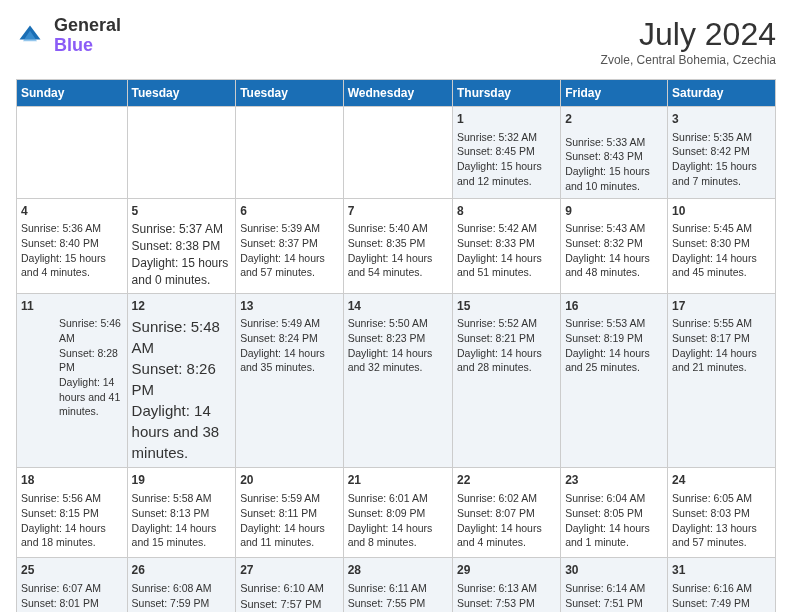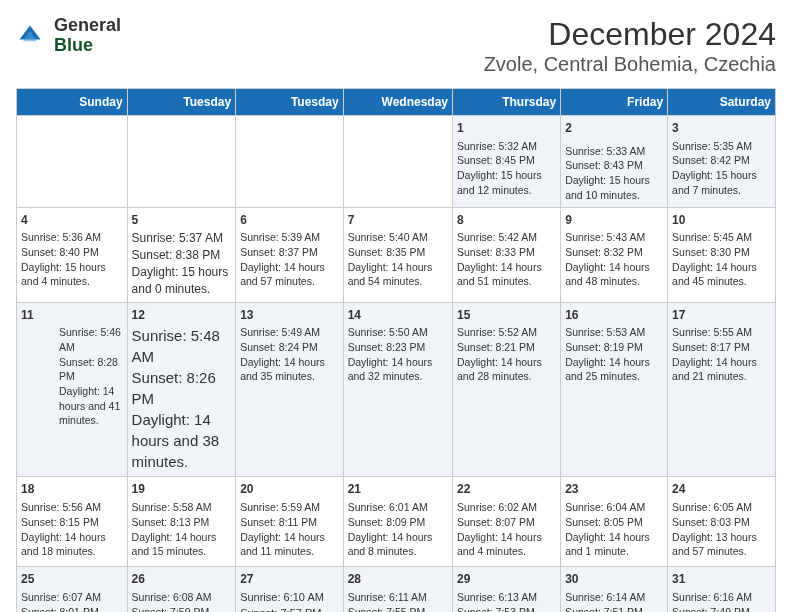--- a/index.html
+++ b/index.html
@@ -20,48 +20,48 @@
       display: flex;
       align-items: center;
       gap: 10px;
     }
     .logo-text {
       font-size: 18px;
       font-weight: bold;
       line-height: 1.1;
     }
     .logo-general { color: #333; }
-    .logo-blue { color: #14532d; }
+    .logo-blue { color: #8b5cf6; }
     .logo-icon {
       width: 28px;
       height: 28px;
     }
     .title-block {
       text-align: right;
     }
     .month-year {
       font-size: 32px;
       font-weight: normal;
       color: #333;
     }
     .location {
-      font-size: 20px;
+      font-size: 12px;
       color: #555;
       text-align: center;
     }
     table {
       width: 100%;
       border-collapse: collapse;
       font-size: 11px;
     }
     thead tr th {
       background-color: #1a6eb5;
       color: #fff;
       padding: 6px 4px;
-      text-align: right;
+      text-align: left;
       font-size: 12px;
       font-weight: bold;
       border: 1px solid #ccc;
     }
     tbody tr td {
       border: 1px solid #ccc;
       vertical-align: top;
       padding: 4px;
       height: 90px;
       width: 113px;
@@ -92,21 +92,21 @@
     <svg class="logo-icon" viewBox="0 0 32 32" xmlns="http://www.w3.org/2000/svg">
       <polygon points="16,4 28,20 4,20" fill="#1a6eb5"></polygon>
       <polygon points="16,10 24,22 8,22" fill="#4da0e0" opacity="0.6"></polygon>
     </svg>
     <div class="logo-text">
       <span class="logo-general">General</span><br>
       <span class="logo-blue">Blue</span>
     </div>
   </div>
   <div class="title-block">
-    <div class="month-year">December 2024</div>
+    <div class="month-year">July 2024</div>
     <div class="location">Zvole, Central Bohemia, Czechia</div>
   </div>
 </div>
 
 <table>
   <thead>
     <tr>
     <th>Sunday</th>
         <th>Tuesday</th>
         <th>Tuesday</th>

